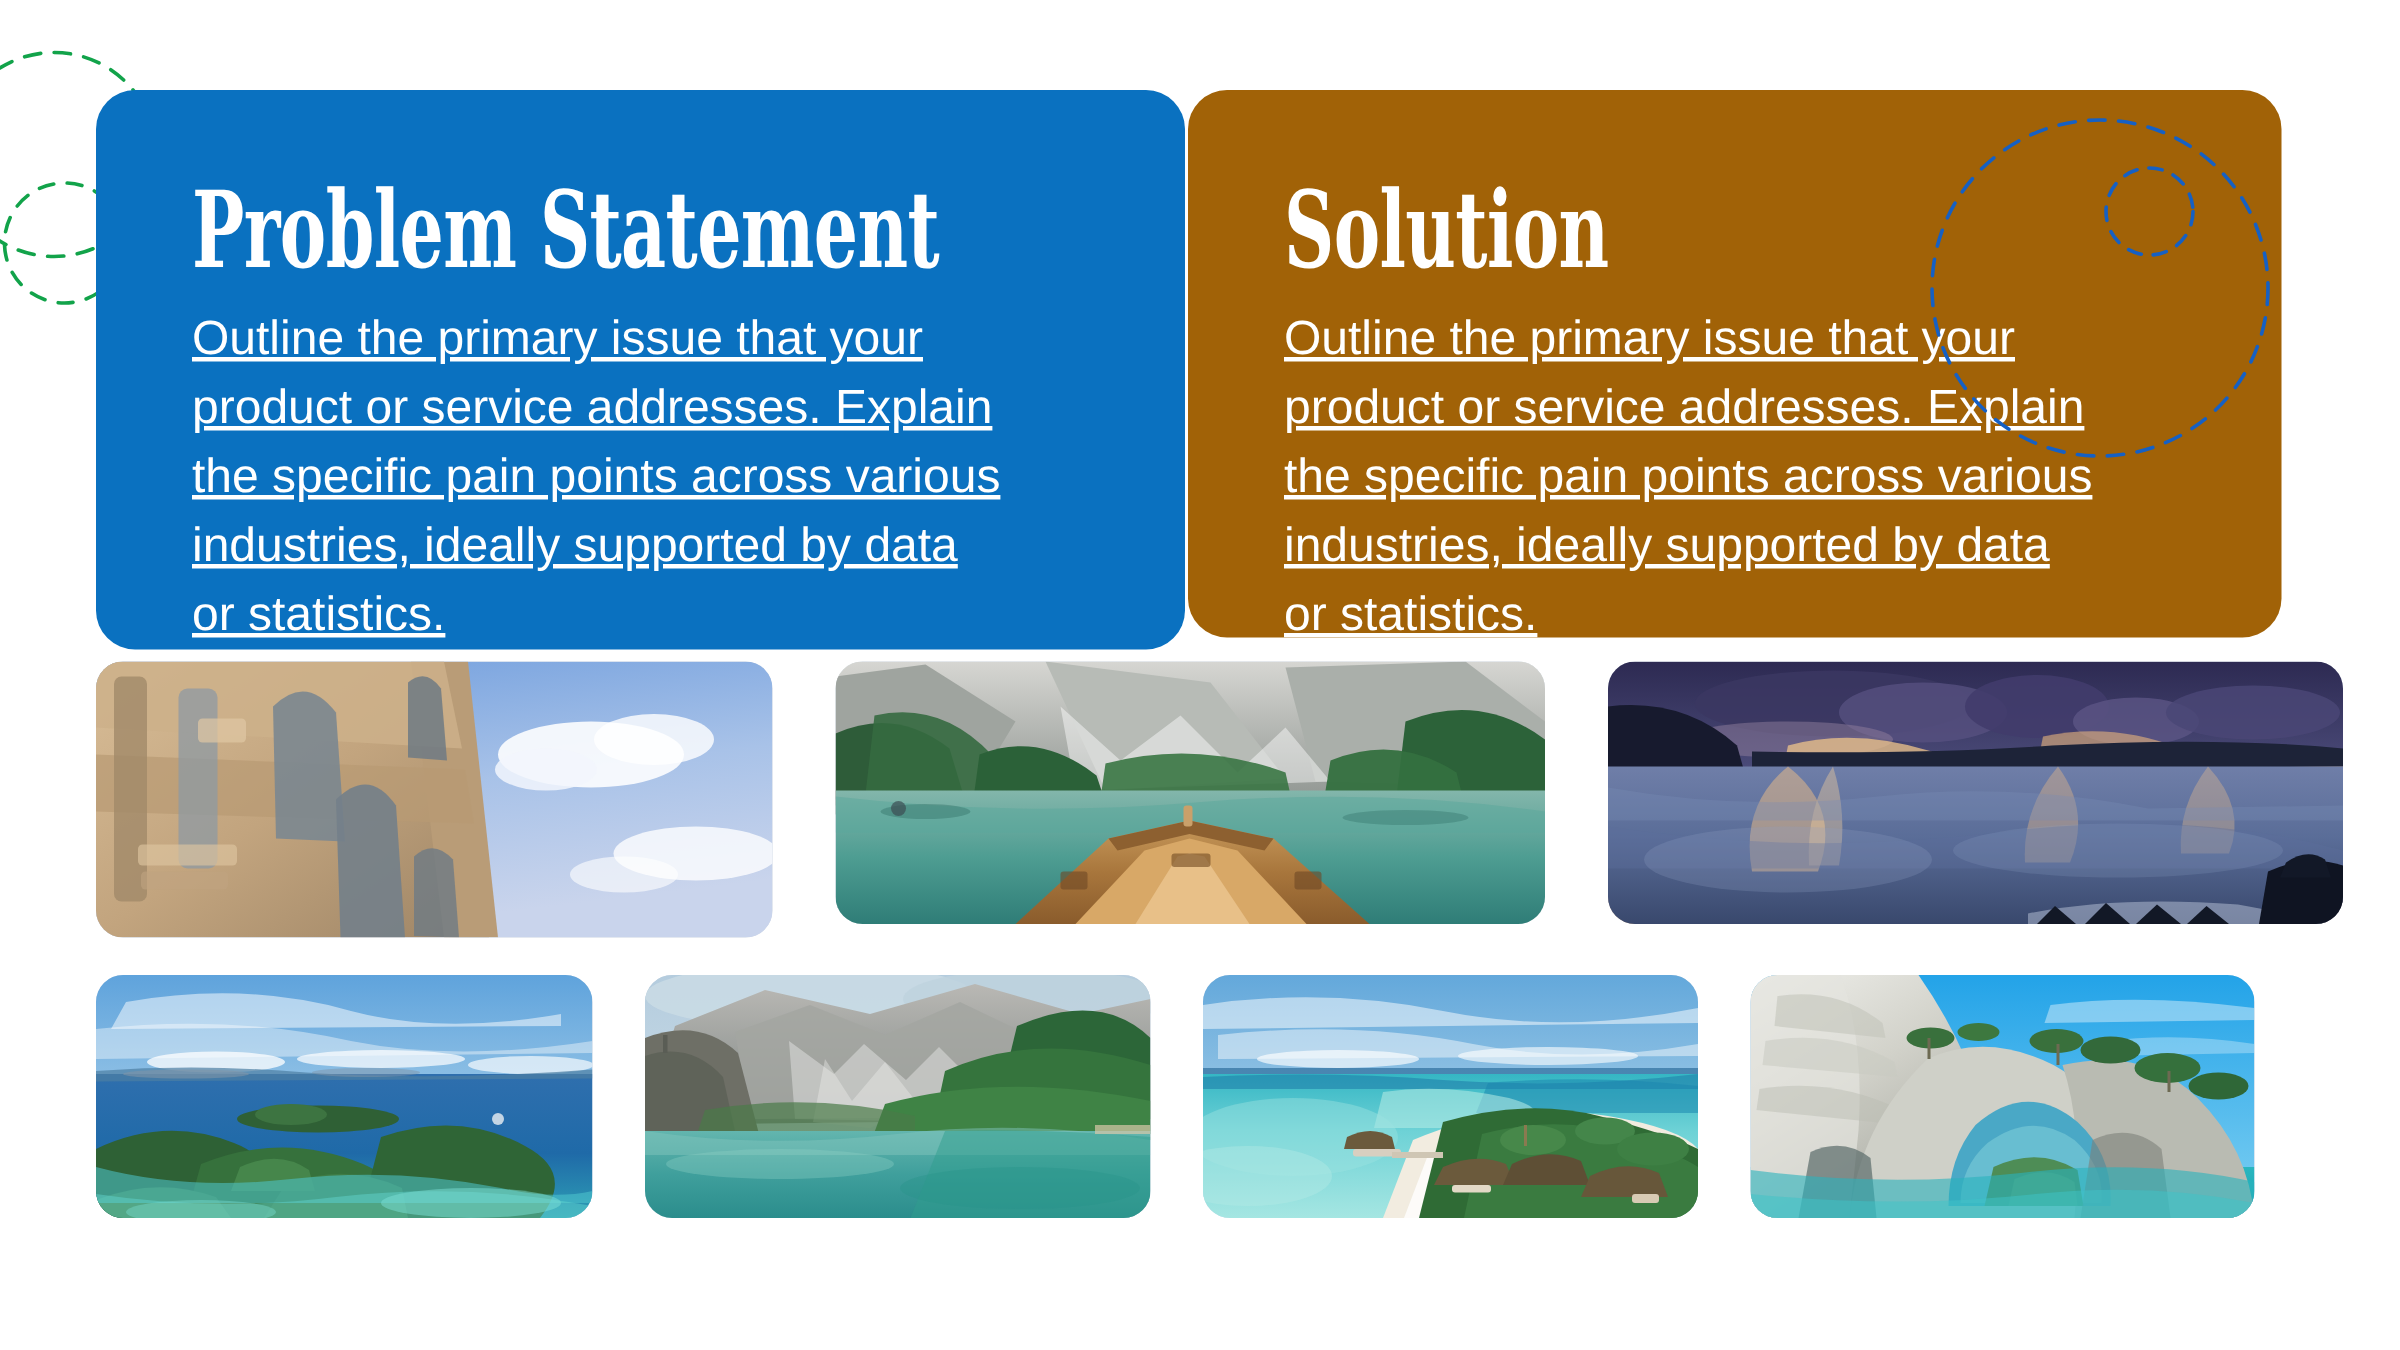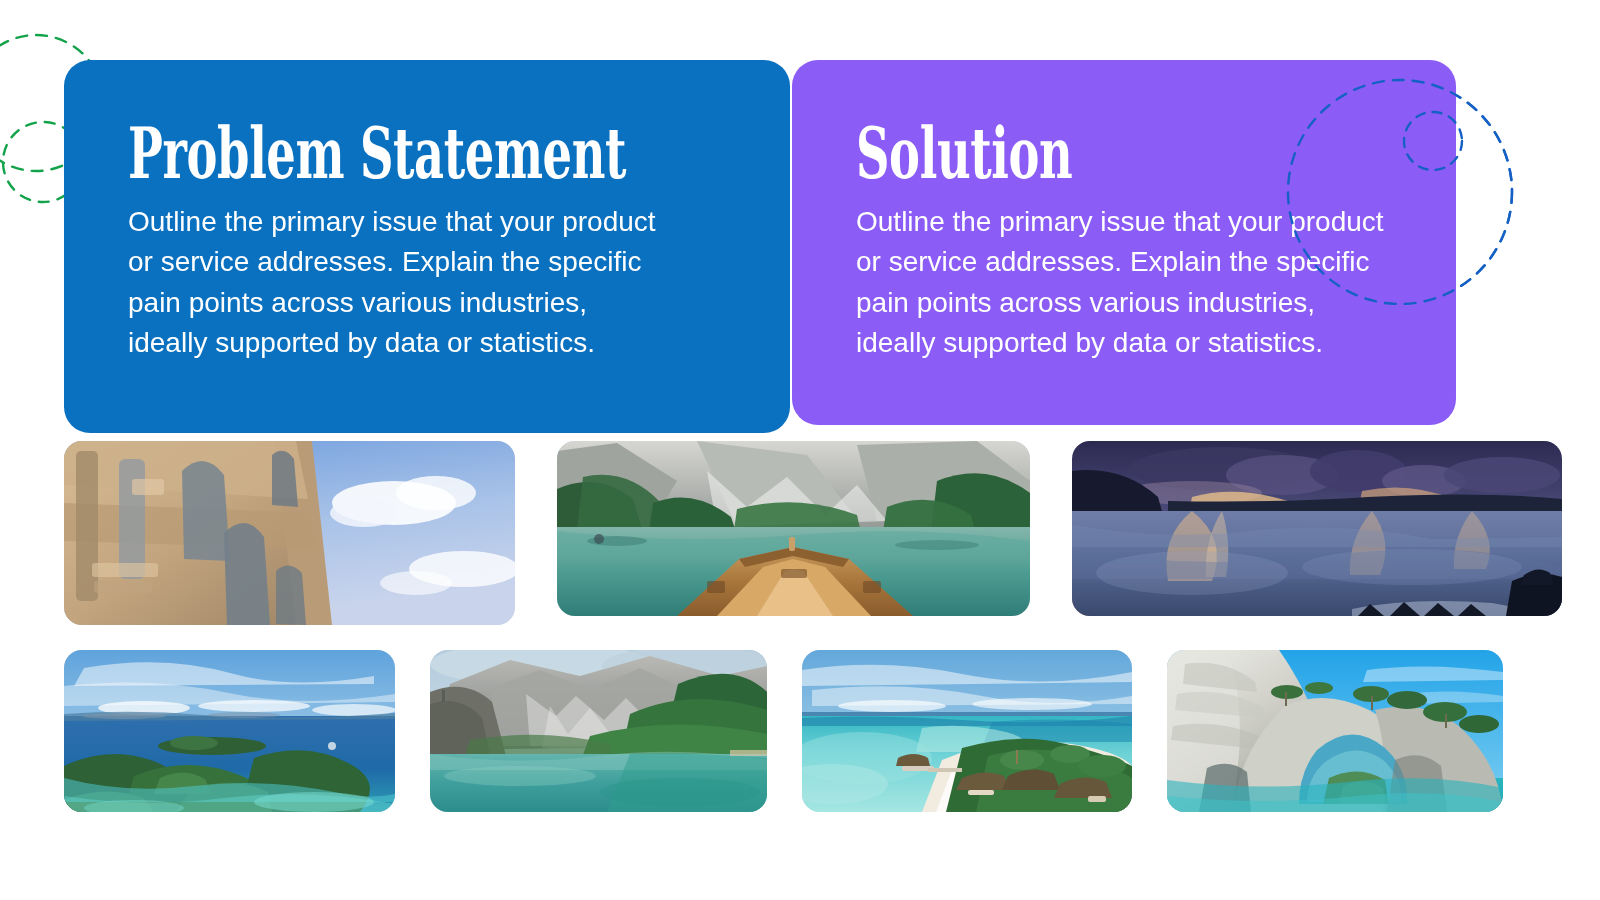--- a/index.html
+++ b/index.html
@@ -44,46 +44,47 @@
   .card.problem {
     left: 64px;
     top: 60px;
     width: 726px;
     height: 373px;
     background: #0a71c0;
   }
   .card.solution {
     left: 792px;
     top: 60px;
-    width: 664px;
+    width: 729px;
     height: 365px;
-    background: #8b5cf6;
+    background: #a16207;
   }
 
   .card-title {
     font-family: "DejaVu Serif", "Liberation Serif", serif;
     font-weight: 700;
     font-size: 58px;
     line-height: 1.0;
     letter-spacing: -0.5px;
     color: #ffffff;
     transform: scaleX(0.80) scaleY(1.22);
     transform-origin: left top;
     white-space: nowrap;
     margin-bottom: 26px;
     text-rendering: geometricPrecision;
   }
 
   .card-body {
     font-family: "Liberation Sans", sans-serif;
-    font-size: 28px;
+    font-size: 32px;
     line-height: 1.44;
     color: #ffffff;
     max-width: 540px;
     font-weight: 400;
+    text-decoration: underline;
   }
   .card.solution .card-body { max-width: 545px; }
 
   
   .photo-row { position: absolute; z-index: 2; display: flex; }
   .photo-row.row1 { left: 64px; top: 441px; width: 1466px; height: 148px; gap: 42px; }
   .photo-row.row2 { left: 64px; top: 650px; width: 1404px; height: 162px; gap: 35px; }
 
   .photo {
     position: relative;

